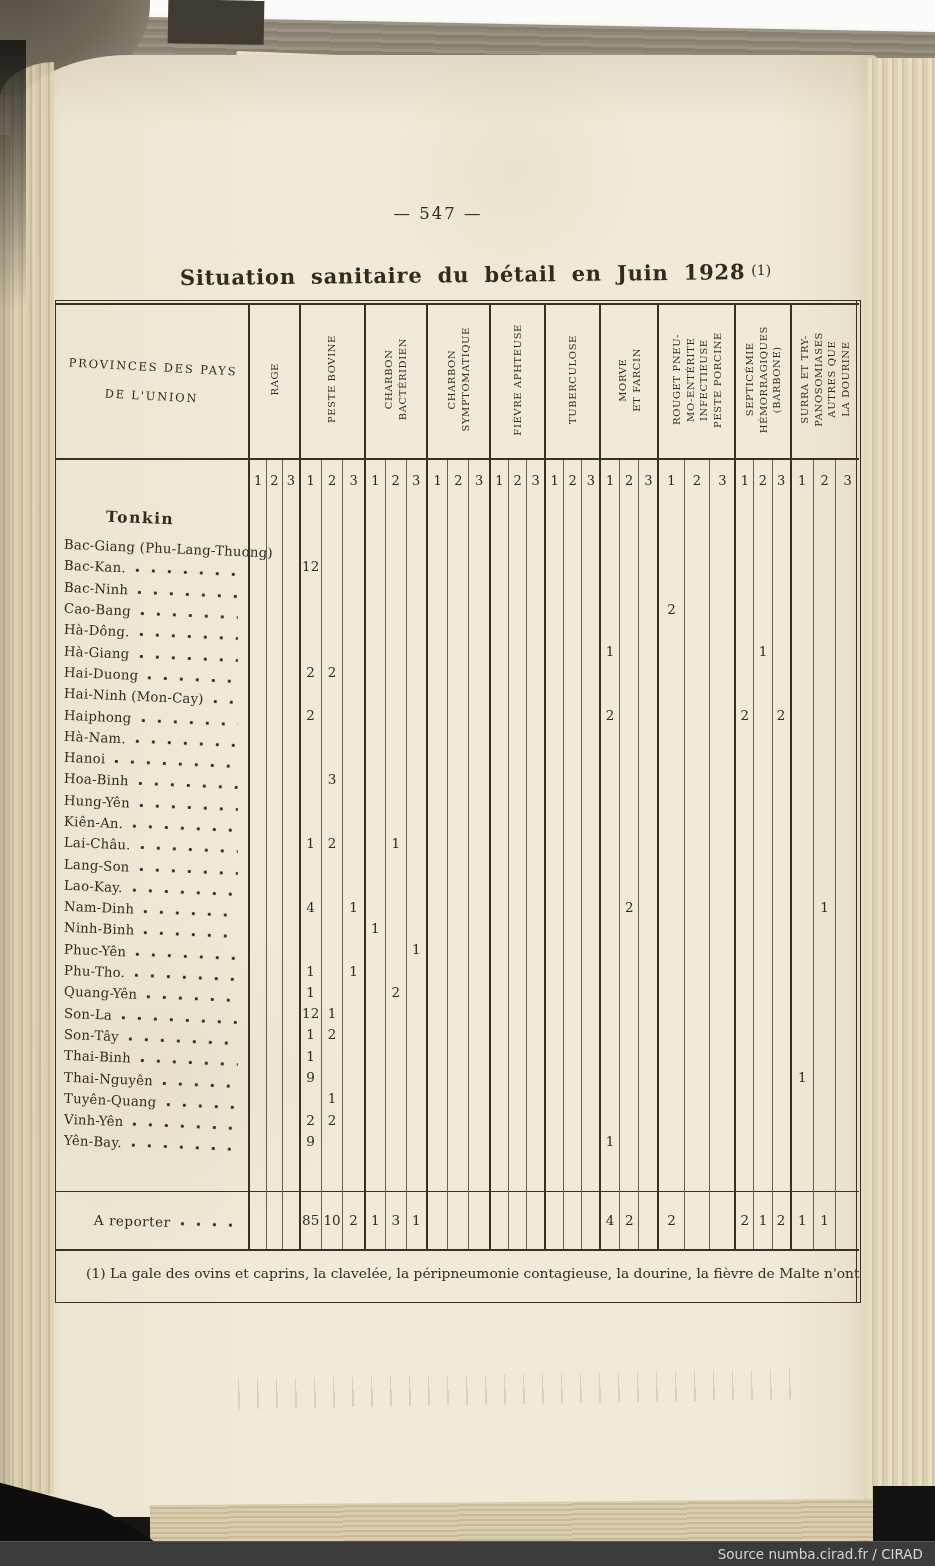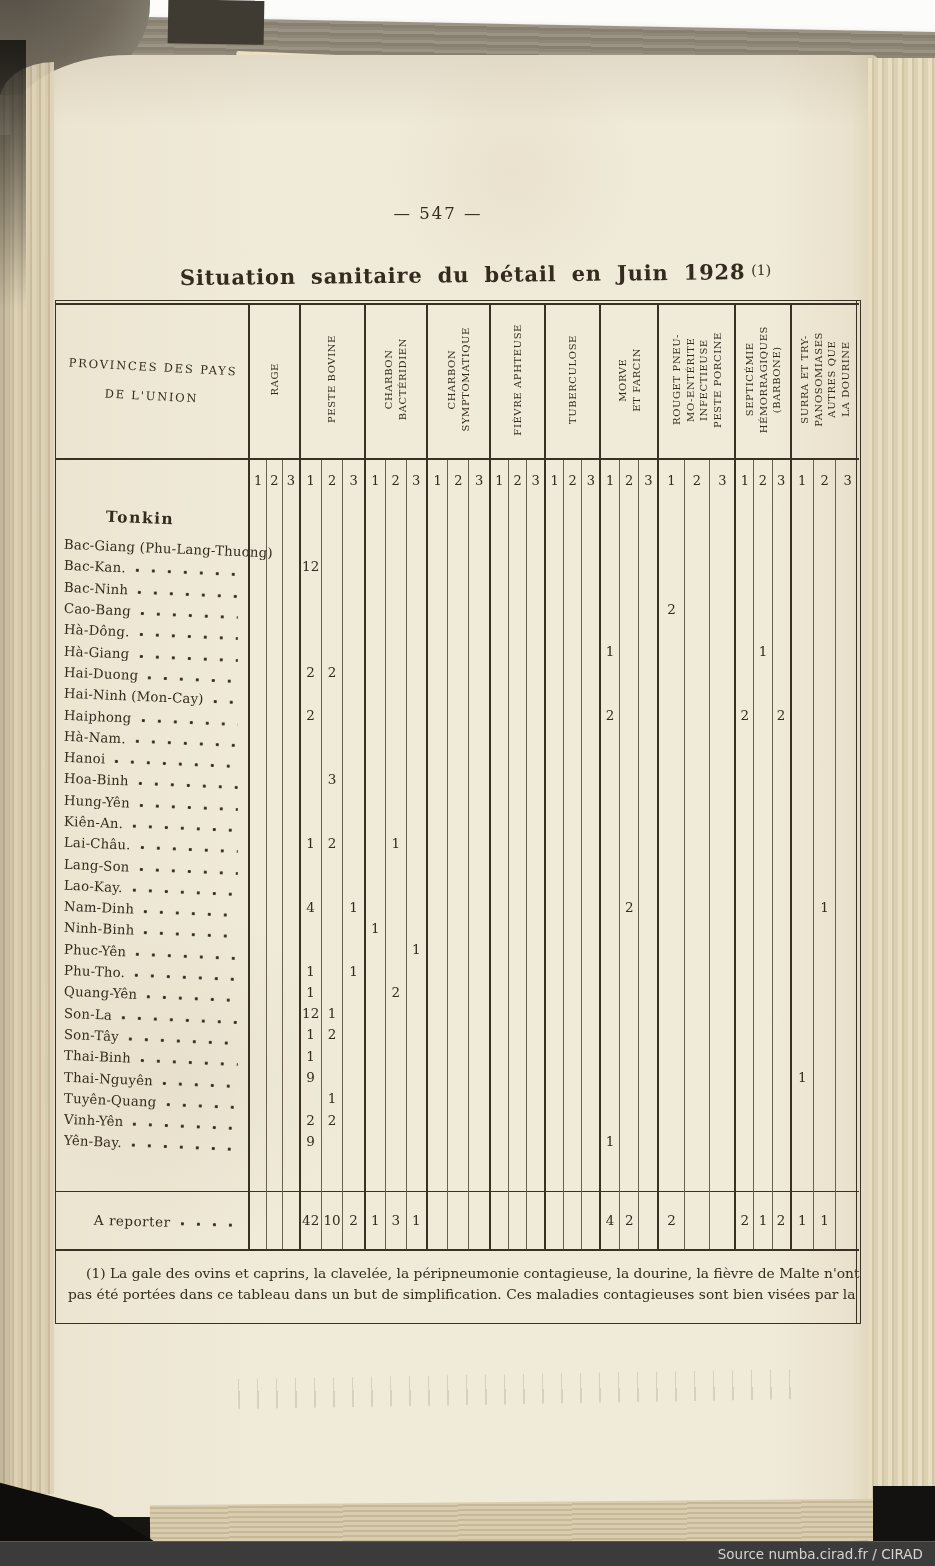--- a/index.html
+++ b/index.html
@@ -1404,21 +1404,21 @@
             <tr class="totals-row">
               <td class="prov">
                 <div class="prov-line totals-line">
                   <span class="prov-name totals-name">A reporter</span>
                   <span class="dots"></span>
                 </div>
               </td>
               <td class="v c-thick"></td>
               <td class="v c-thin"></td>
               <td class="v c-thin"></td>
-              <td class="v c-thick">42</td>
+              <td class="v c-thick">85</td>
               <td class="v c-thin">10</td>
               <td class="v c-thin">2</td>
               <td class="v c-thick">1</td>
               <td class="v c-thin">3</td>
               <td class="v c-thin">1</td>
               <td class="v c-thick"></td>
               <td class="v c-thin"></td>
               <td class="v c-thin"></td>
               <td class="v c-thick"></td>
               <td class="v c-thin"></td>
@@ -1436,21 +1436,20 @@
               <td class="v c-thin">1</td>
               <td class="v c-thin">2</td>
               <td class="v c-thick">1</td>
               <td class="v c-thin">1</td>
               <td class="v c-thin"></td>
             </tr>
           </tbody>
         </table>
       <div class="footnote">
         <div class="fn-line">(1) La gale des ovins et caprins, la clavelée, la péripneumonie contagieuse, la dourine, la fièvre de Malte n'ont</div>
-        <div class="fn-line">pas été portées dans ce tableau dans un but de simplification. Ces maladies contagieuses sont bien visées par la</div>
       </div>
     </div>
   </div>
 
   <div class="source-bar">
     <span>Source numba.cirad.fr / CIRAD</span>
   </div>
 </div>
 
 </body></html>

